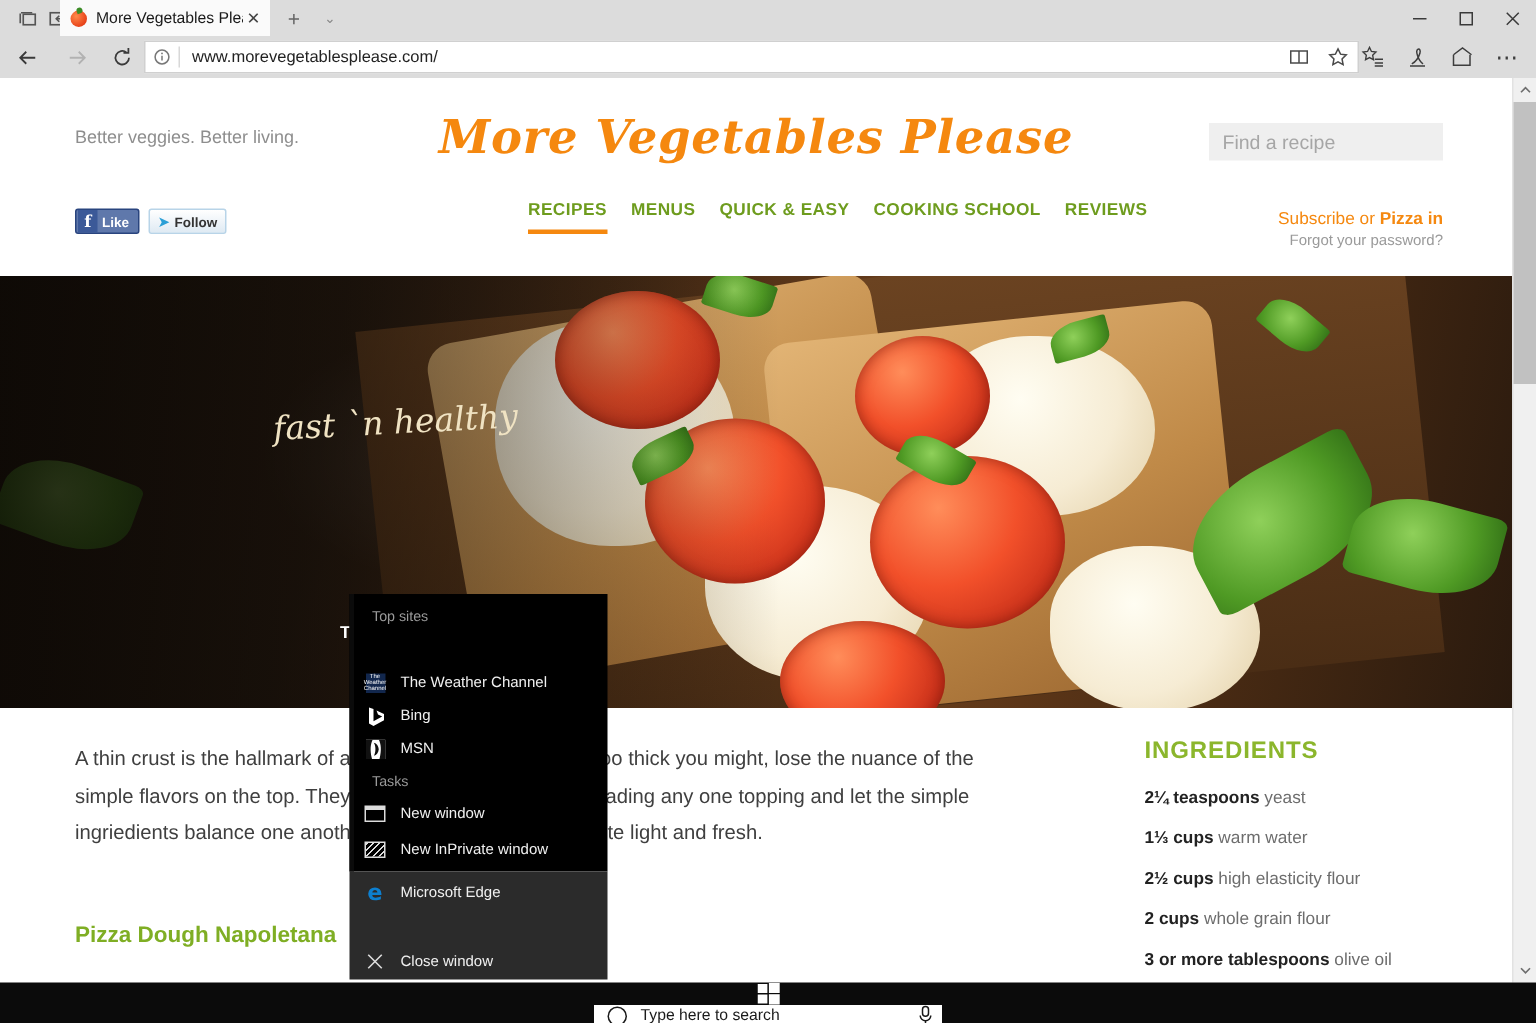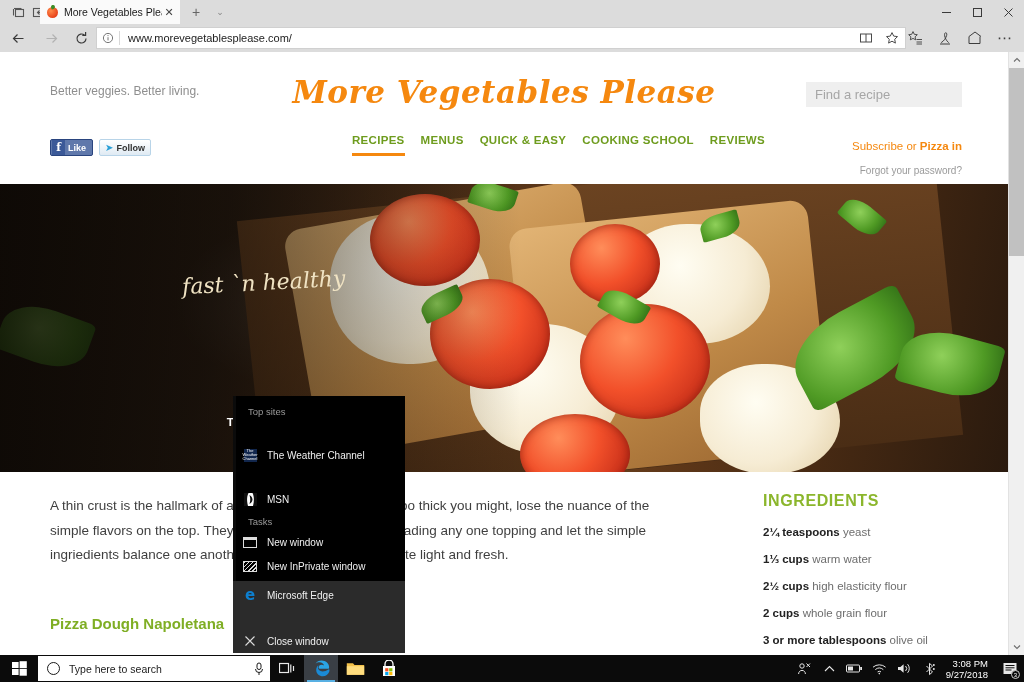--- a/index.html
+++ b/index.html
@@ -62,21 +62,21 @@
   .tw .bird { color:#2a9fd6; font-size:10px; }
   .tw .lbl { color:#333; font-size:9px; font-weight:bold; }
 
   .nav { position:absolute; left:352px; top:82px; display:flex; gap:16px; align-items:flex-start; }
   .nav a { font-size:11.5px; font-weight:bold; color:#6e9c1e; letter-spacing:0.3px; text-decoration:none; padding-bottom:7px; display:block; }
   .nav a.active { border-bottom:3px solid #f5880f; }
 
   .account { position:absolute; right:46px; top:88px; text-align:right; }
   .account .l1 { font-size:11.5px; color:#f5880f; }
   .account .l1 b { color:#f5880f; }
-  .account .l2 { font-size:10px; color:#9a9a9a; margin-top:13px; }
+  .account .l2 { font-size:10px; color:#9a9a9a; margin-top:3px; }
 
   
   .hero { position:absolute; left:0; top:132px; width:1008px; height:288px; overflow:hidden;
           background:
             radial-gradient(ellipse 180px 120px at 300px 120px, rgba(255,255,255,.10), transparent 70%),
             linear-gradient(100deg, #20150d 0%, #2b1d12 22%, #4a2d16 42%, #6b3f1c 60%, #4d2d14 78%, #2a1a0e 100%);
   }
   .hero-img { position:absolute; inset:0; }
   .tomato { position:absolute; border-radius:50%;
      background: radial-gradient(circle at 35% 30%, #ff8d5a 0%, #f2502a 45%, #c9301a 80%, #8d1f10 100%);
@@ -132,21 +132,21 @@
   .msn-ico { width:13px; height:13px; color:#fff; display:flex; align-items:center; justify-content:center; }
   .win-ico { width:14px; height:11px; border:1.4px solid #dcdcdc; border-top-width:3.5px; }
   .inp-ico { width:14px; height:11px; border:1.4px solid #dcdcdc;
              background:repeating-linear-gradient(135deg,#dcdcdc 0 1px,transparent 1px 3px); }
   .edge-ico { width:14px; height:14px; display:flex; align-items:center; justify-content:center; color:#0d7fcf;
               font-family:"DejaVu Sans",sans-serif; font-weight:bold; font-size:15px; }
   .unpin-ico { width:14px; height:14px; color:#dcdcdc; display:flex; align-items:center; justify-content:center; }
   .close-ico { width:14px; height:14px; color:#dcdcdc; display:flex; align-items:center; justify-content:center; font-size:12px; }
 
   
-  .taskbar { position:absolute; left:0; bottom:0; width:1024px; height:27px; background:#0b0b0b; display:flex; align-items:center; }
+  .taskbar { position:absolute; left:0; bottom:0; width:1024px; height:27px; background:#0b0b0b; display:flex; align-items:center;flex-direction:column; }
   .start { width:38px; height:27px; display:flex; align-items:center; justify-content:center; }
   .searchbar { width:232px; height:25px; background:#fff; display:flex; align-items:center; }
   .searchbar .circ { width:13px; height:13px; border:1.6px solid #1a1a1a; border-radius:50%; margin-left:9px; flex:none; }
   .searchbar .txt { font-size:10.5px; color:#1a1a1a; margin-left:9px; flex:1; }
   .searchbar .mic { width:22px; display:flex; align-items:center; justify-content:center; color:#1a1a1a; }
   .tbtn { width:34px; height:27px; display:flex; align-items:center; justify-content:center; position:relative; }
   .tbtn.active { background:#3a3f45; }
   .tbtn.active::after { content:""; position:absolute; left:3px; right:3px; bottom:0; height:2px; background:#58b0e3; }
   .tray { margin-left:auto; display:flex; align-items:center; height:27px; }
   .tray-ico { width:25px; height:27px; display:flex; align-items:center; justify-content:center; color:#e6e6e6; }
@@ -374,20 +374,30 @@
     <div class="jhead" style="top:10px">Top sites</div>
 
     <div class="jitem" style="top:48px">
       <div class="ico">
           <div class="wx-ico">
             <i>The<br>Weather<br>Channel</i>
           </div>
         </div>
       <div class="lbl">The Weather Channel</div>
     </div>
+    <div class="jitem" style="top:70px">
+      <div class="ico">
+        <div class="bing-ico">
+            <svg width="11" height="13" viewBox="0 0 11 13">
+              <path d="M1 0.6l3 1.1v8.1l5.8-3.2-2.8-1.3-1-2.6 6 2.8v3.2L4 13 1 11.4z" fill="#fff"></path>
+            </svg>
+          </div>
+      </div>
+      <div class="lbl">Bing</div>
+    </div>
     <div class="jitem" style="top:92px">
       <div class="ico">
         <div class="msn-ico">
             <svg width="13" height="13" viewBox="0 0 13 13">
               <rect x="0" y="0" width="13" height="13" fill="#fff"></rect>
               <path d="M0 0h4.5C3 3 2.5 7 4 13H0z" fill="#111"></path>
               <path d="M13 0H8.5c1.5 3 2 7 .5 13H13z" fill="#111"></path>
               <path d="M5.2 2.2c1.4 1.6 1.5 6.8 0 8.6 2-.4 3.1-2.2 3.3-4.3-.2-2.2-1.3-3.9-3.3-4.3z" fill="#111"></path>
             </svg>
           </div>

